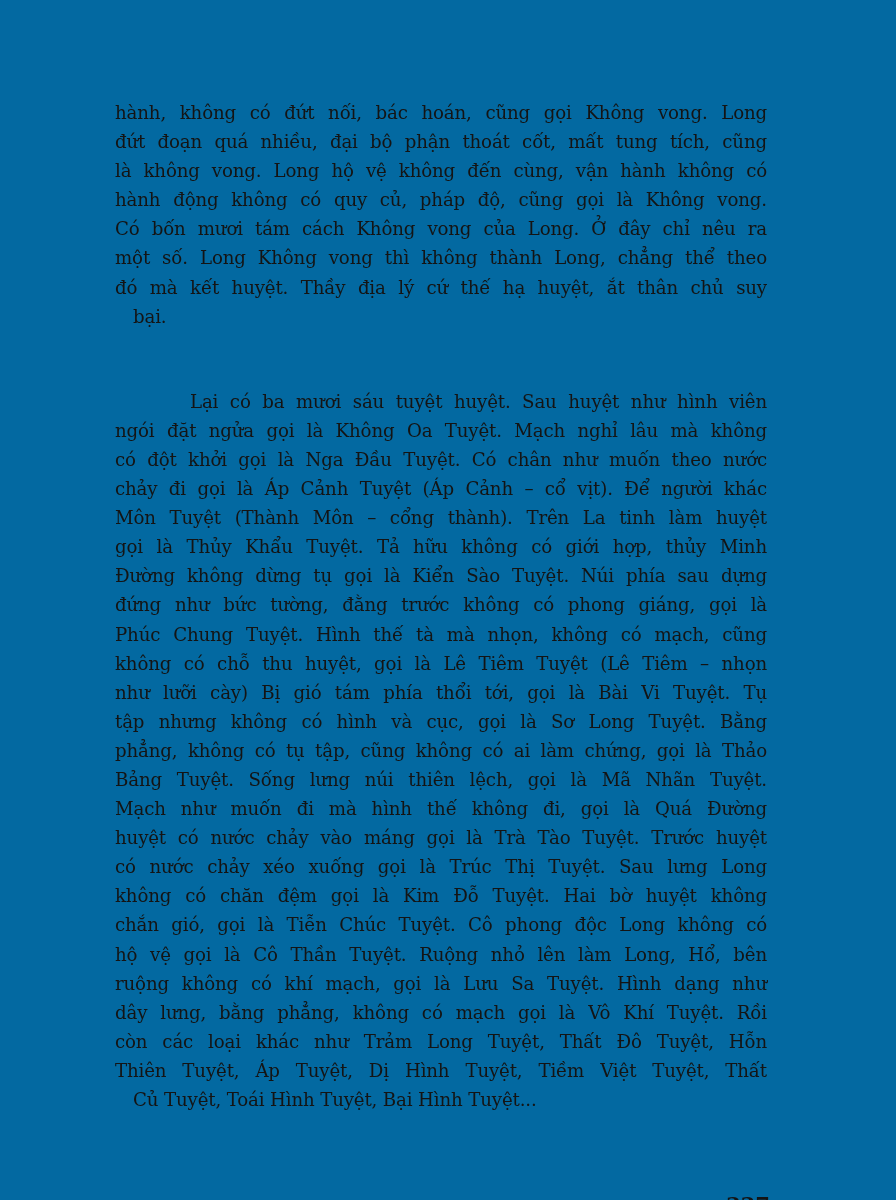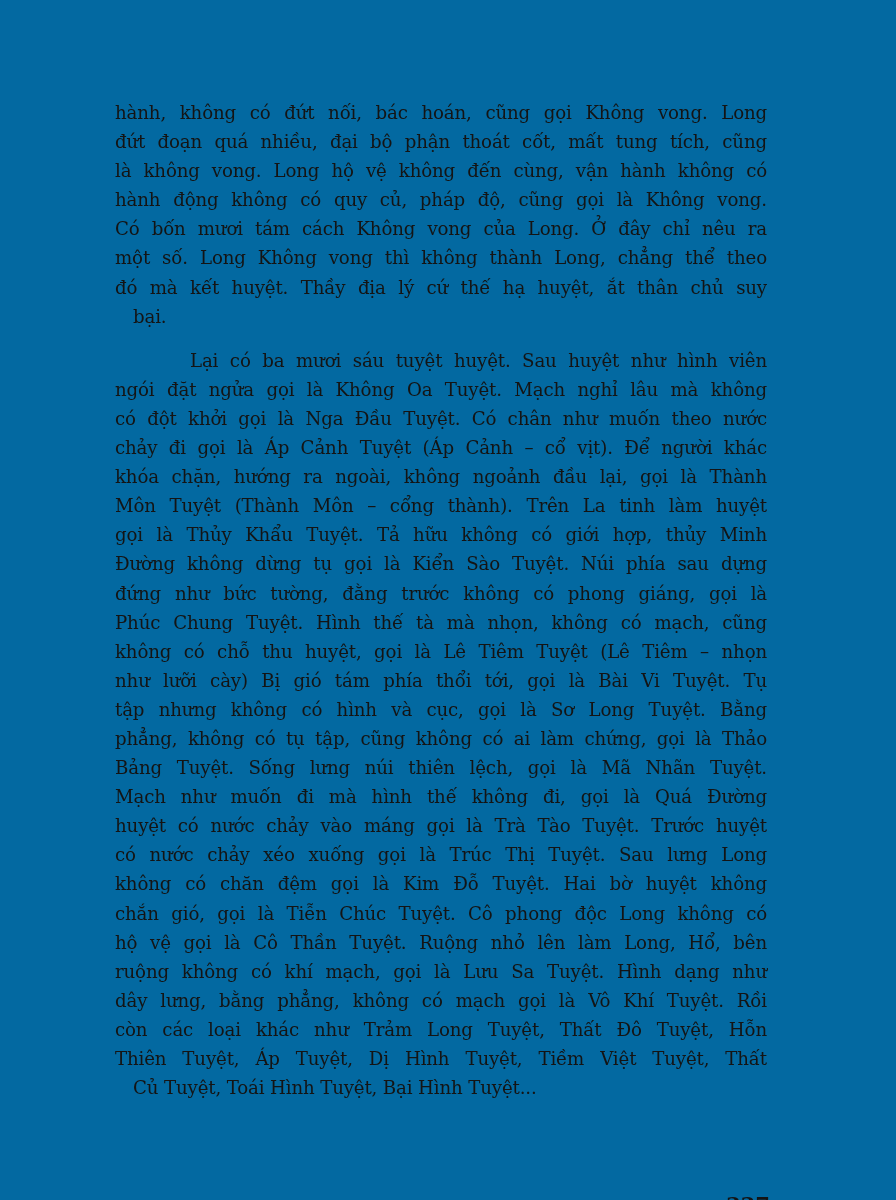--- a/index.html
+++ b/index.html
@@ -39,20 +39,21 @@
       text-align: justify;
       text-align-last: justify;
       letter-spacing: -0.15px;
     }
     .line.last {
       text-align-last: left;
       margin-left: 18px;
     }
     .line.indent {
       padding-left: 75px;
+      margin-top: 41px;
     }
     .para-gap {
       display: block;
       height: 15px;
     }
     .page-number {
       position: absolute;
       left: 726px;
       top: 1192px;
       font-family: "DejaVu Serif", "Liberation Serif", serif;
@@ -78,21 +79,20 @@
       <span class="line last">bại.</span>
     </div>
 
     <span class="para-gap"></span>
 
     <div>
       <span class="line indent">Lại có ba mươi sáu tuyệt huyệt. Sau huyệt như hình viên</span>
       <span class="line">ngói đặt ngửa gọi là Không Oa Tuyệt. Mạch nghỉ lâu mà không</span>
       <span class="line">có đột khởi gọi là Nga Đầu Tuyệt. Có chân như muốn theo nước</span>
       <span class="line">chảy đi gọi là Áp Cảnh Tuyệt (Áp Cảnh – cổ vịt). Để người khác</span>
-      <span class="line">khóa chặn, hướng ra ngoài, không ngoảnh đầu lại, gọi là Thành</span>
       <span class="line">Môn Tuyệt (Thành Môn – cổng thành). Trên La tinh làm huyệt</span>
       <span class="line">gọi là Thủy Khẩu Tuyệt. Tả hữu không có giới hợp, thủy Minh</span>
       <span class="line">Đường không dừng tụ gọi là Kiển Sào Tuyệt. Núi phía sau dựng</span>
       <span class="line">đứng như bức tường, đằng trước không có phong giáng, gọi là</span>
       <span class="line">Phúc Chung Tuyệt. Hình thế tà mà nhọn, không có mạch, cũng</span>
       <span class="line">không có chỗ thu huyệt, gọi là Lê Tiêm Tuyệt (Lê Tiêm – nhọn</span>
       <span class="line">như lưỡi cày) Bị gió tám phía thổi tới, gọi là Bài Vi Tuyệt. Tụ</span>
       <span class="line">tập nhưng không có hình và cục, gọi là Sơ Long Tuyệt. Bằng</span>
       <span class="line">phẳng, không có tụ tập, cũng không có ai làm chứng, gọi là Thảo</span>
       <span class="line">Bảng Tuyệt. Sống lưng núi thiên lệch, gọi là Mã Nhãn Tuyệt.</span>

